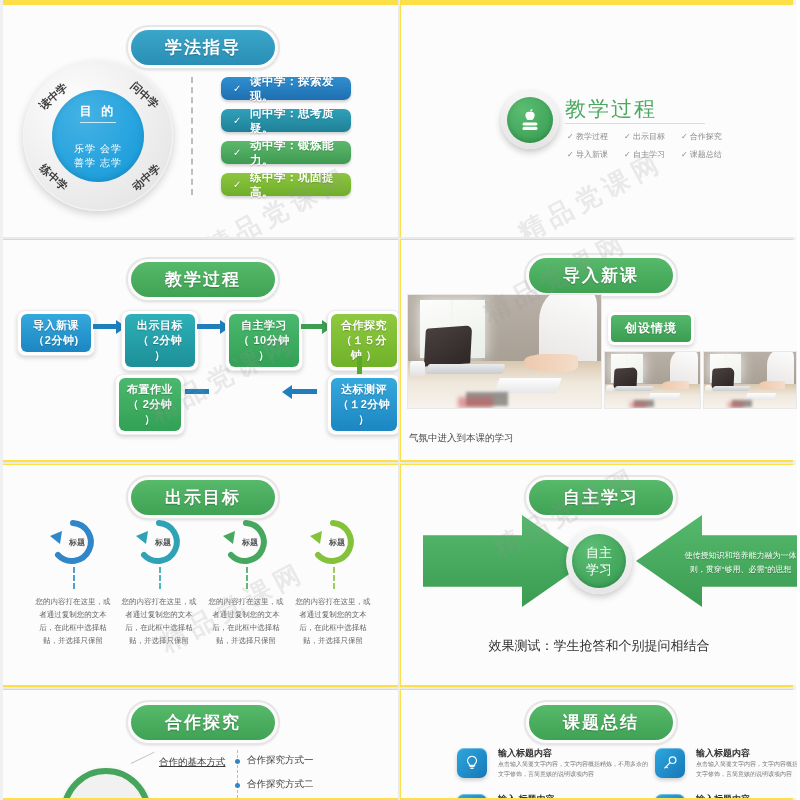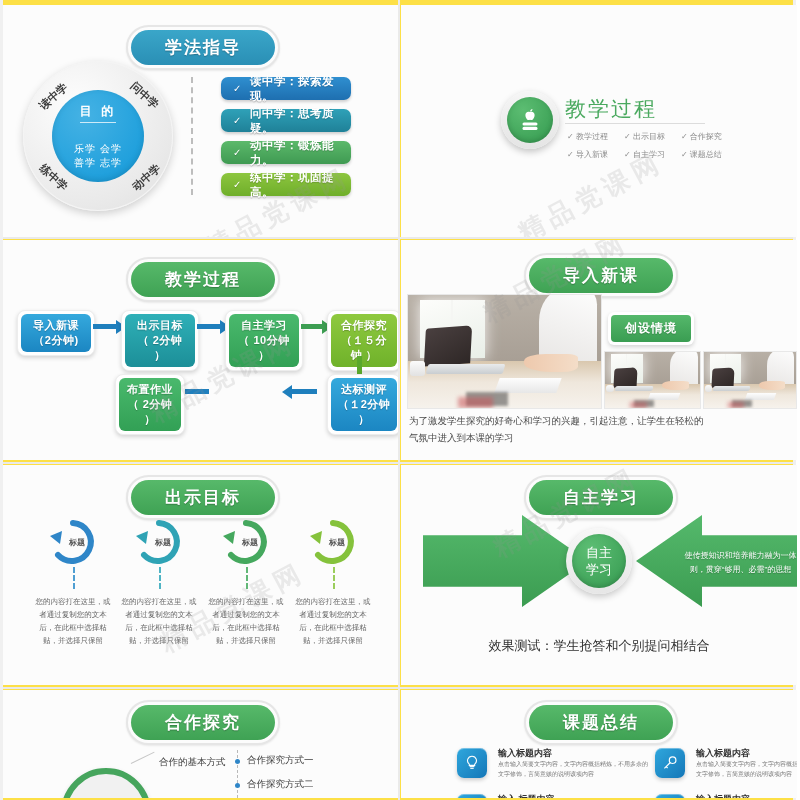--- a/index.html
+++ b/index.html
@@ -392,21 +392,20 @@
           <div class="ph-cup"></div>
         <div class="ph-dark"></div>
           <div class="ph-red"></div>
       </div>
     </div>
 
     <div class="tag-badge" style="left:207px;top:72px;">
       <div class="tag-badge-in">创设情境</div>
     </div>
 
-    <div class="para" style="left:8px;top:172px;">为了激发学生探究的好奇心和学习的兴趣，引起注意，让学生在轻松的</div>
     <div class="para" style="left:8px;top:189px;">气氛中进入到本课的学习</div>
 
     <div class="wm" style="left:75px;top:20px;">精品党课网</div>
   </div>
 
   <div class="slide" style="left:3px;top:465px;width:395px;height:220px;">
     <div class="pill-wrap" style="top:10px;left:200px;">
       <div class="pill-outer">
         <div class="pill green">出示目标</div>
       </div>
@@ -486,21 +485,21 @@
 
   <div class="slide" style="left:3px;top:690px;width:395px;height:108px;">
     <div class="pill-wrap" style="top:10px;left:200px;">
       <div class="pill-outer">
         <div class="pill green">合作探究</div>
       </div>
     </div>
 
     <div class="donut" style="left:58px;top:78px;width:78px;height:78px;"></div>
     <div class="lead-line" style="left:128px;top:73px;width:26px;transform:rotate(-26deg);transform-origin:left center;"></div>
-    <div class="co-label" style="left:156px;top:66px;">合作的基本方式</div>
+    <div class="co-label" style="left:156px;top:66px;text-decoration:underline;">合作的基本方式</div>
 
     <div class="vdash" style="left:234px;top:60px;height:48px;"></div>
     <div class="bullet" style="left:232px;top:69px;"></div>
     <div class="co-item" style="left:244px;top:64px;">合作探究方式一</div>
     <div class="bullet" style="left:232px;top:93px;"></div>
     <div class="co-item" style="left:244px;top:88px;">合作探究方式二</div>
   </div>
 
   <div class="slide" style="left:401px;top:690px;width:396px;height:108px;">
     <div class="pill-wrap" style="top:10px;left:200px;">

